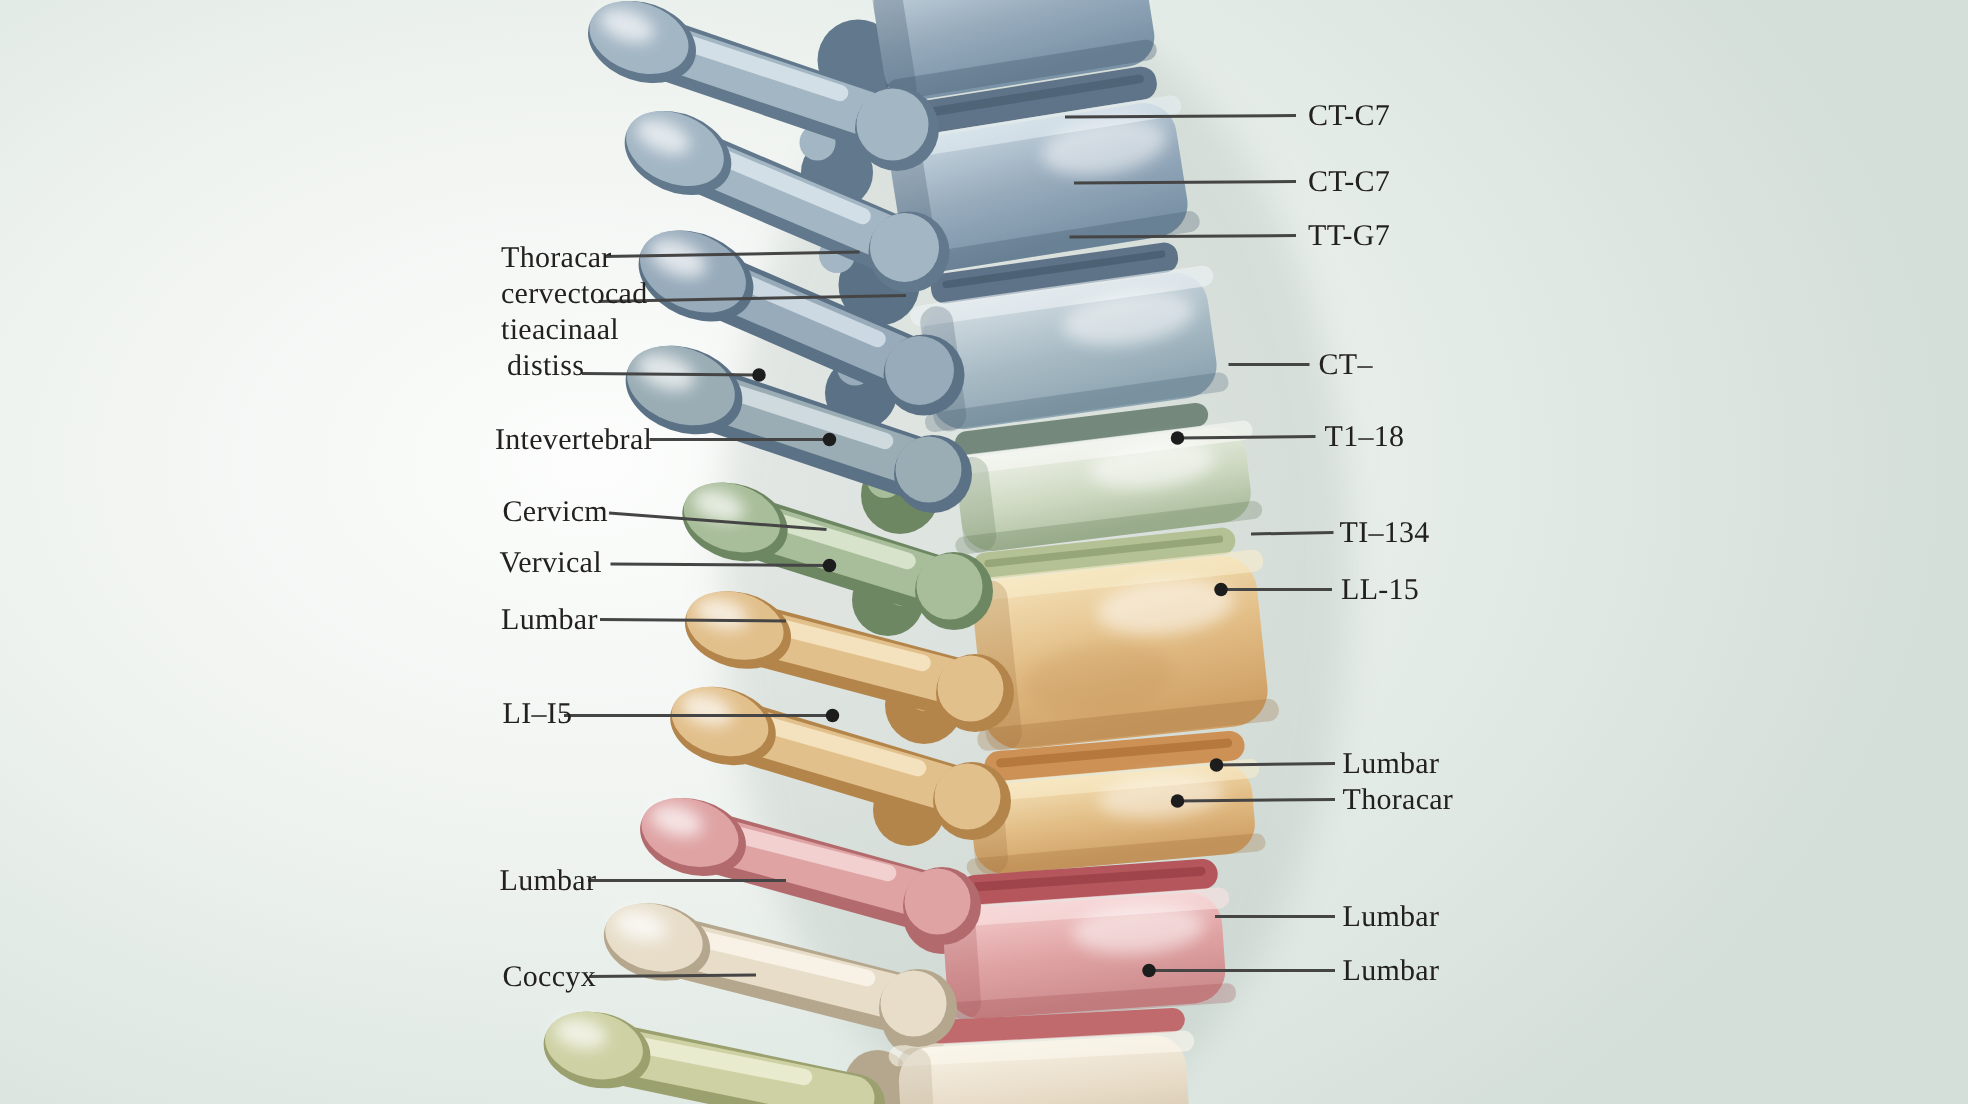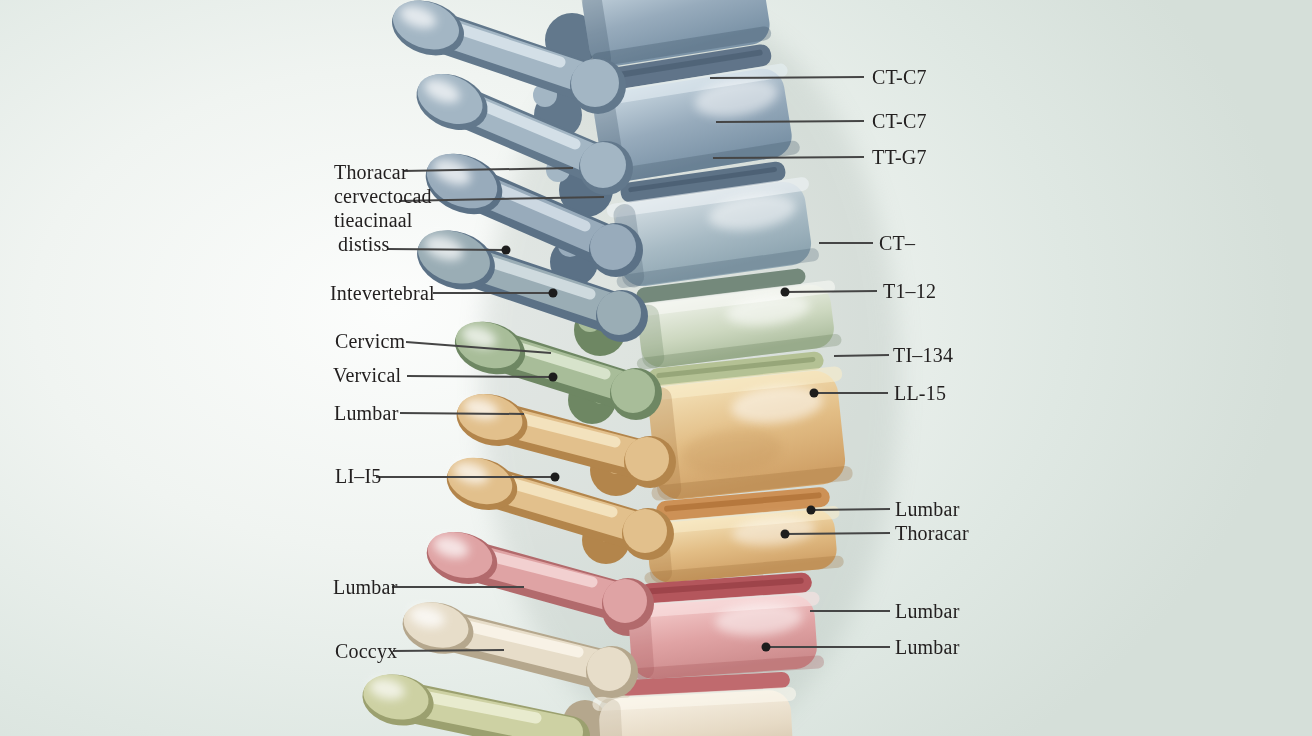--- a/index.html
+++ b/index.html
@@ -338,21 +338,21 @@
   <div class="label" style="left:333px;top:363px">Vervical</div>
   <div class="label" style="left:334px;top:401px">Lumbar</div>
   <div class="label" style="left:335px;top:464px">LI–I5</div>
   <div class="label" style="left:333px;top:575px">Lumbar</div>
   <div class="label" style="left:335px;top:639px">Coccyx</div>
 
   <div class="label" style="left:872px;top:65px">CT-C7</div>
   <div class="label" style="left:872px;top:109px">CT-C7</div>
   <div class="label" style="left:872px;top:145px">TT-G7</div>
   <div class="label" style="left:879px;top:231px">CT–</div>
-  <div class="label" style="left:883px;top:279px">T1–12</div>
+  <div class="label" style="left:883px;top:279px">T1–18</div>
   <div class="label" style="left:893px;top:343px">TI–134</div>
   <div class="label" style="left:894px;top:381px">LL-15</div>
   <div class="label" style="left:895px;top:497px">Lumbar</div>
   <div class="label" style="left:895px;top:521px">Thoracar</div>
   <div class="label" style="left:895px;top:599px">Lumbar</div>
   <div class="label" style="left:895px;top:635px">Lumbar</div>
 
 </div>
 
 </body></html>

